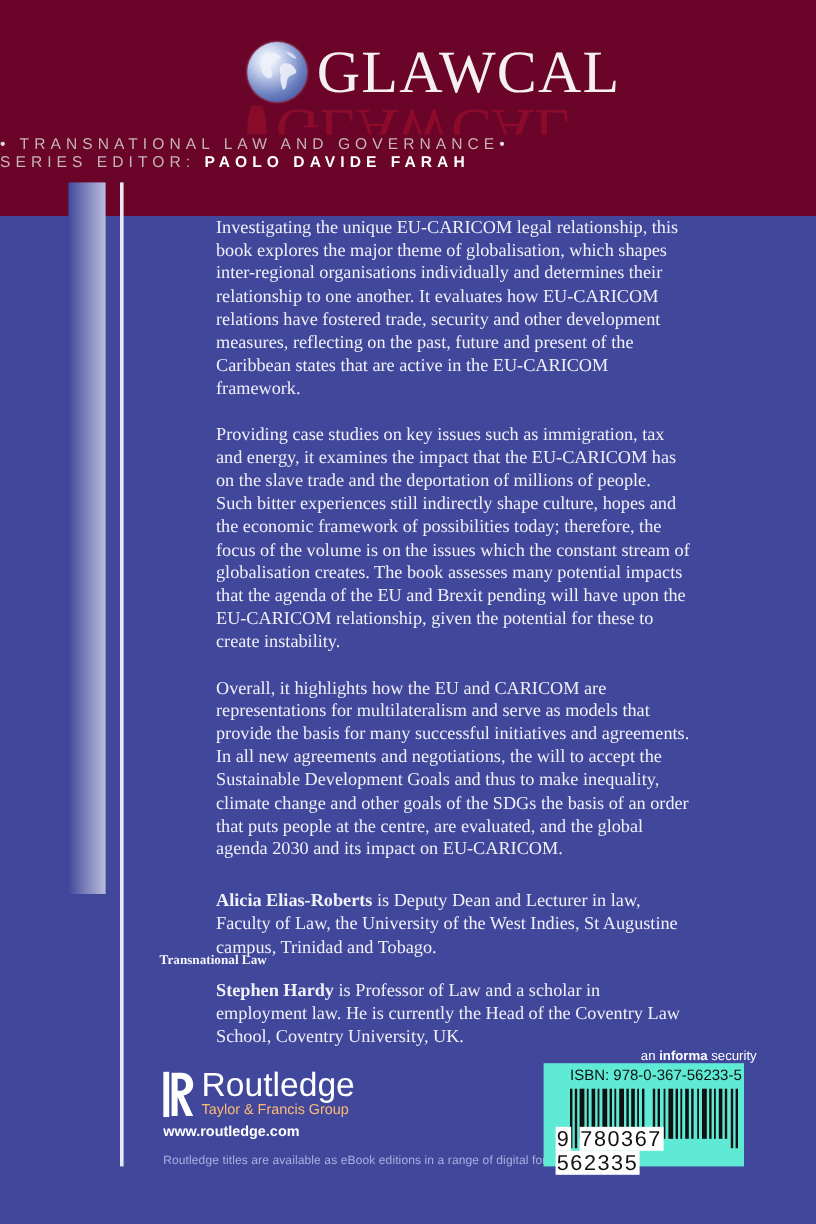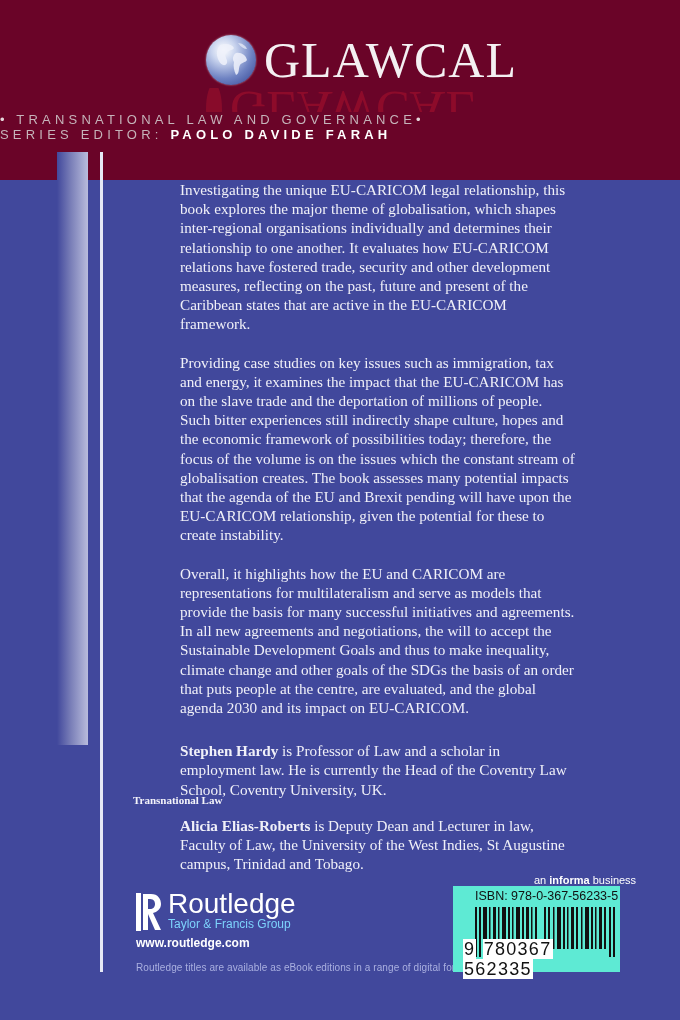--- a/index.html
+++ b/index.html
@@ -80,21 +80,21 @@
     .routledge {
       position: absolute; left: 136px; top: 893px;
       display: flex; align-items: flex-start;
       font-family: "Liberation Sans", "DejaVu Sans", sans-serif;
     }
     .r-logo {
       width: 26px; height: 38px; position: relative;
     }
     .r-names { margin-left: 6px; }
     .r-name { font-size: 28px; color: #ffffff; line-height: 22px; }
-    .r-sub { font-size: 12px; color: #7dd3fc; line-height: 14px; margin-top: 2px; }
+    .r-sub { font-size: 12px; color: #fdba74; line-height: 14px; margin-top: 2px; }
     .r-url {
       position: absolute; left: 136px; top: 936px;
       font-family: "Liberation Sans", "DejaVu Sans", sans-serif;
       font-size: 12px; font-weight: bold; color: #ffffff;
     }
     .ebook-note {
       position: absolute; left: 136px; top: 962px;
       font-family: "Liberation Sans", "DejaVu Sans", sans-serif;
       font-size: 10px; color: #aab0e0; letter-spacing: 0.1px;
     }
@@ -154,24 +154,24 @@
 
 <div class="side-gradient"></div>
 <div class="side-line"></div>
 
 <div class="content">
   <p>Investigating the unique EU-CARICOM legal relationship, this book explores the major theme of globalisation, which shapes inter-regional organisations individually and determines their relationship to one another. It evaluates how EU-CARICOM relations have fostered trade, security and other development measures, reflecting on the past, future and present of the Caribbean states that are active in the EU-CARICOM framework.</p>
   <p>Providing case studies on key issues such as immigration, tax and energy, it examines the impact that the EU-CARICOM has on the slave trade and the deportation of millions of people. Such bitter experiences still indirectly shape culture, hopes and the economic framework of possibilities today; therefore, the focus of the volume is on the issues which the constant stream of globalisation creates. The book assesses many potential impacts that the agenda of the EU and Brexit pending will have upon the EU-CARICOM relationship, given the potential for these to create instability.</p>
   <p style="margin-bottom:24px;">Overall, it highlights how the EU and CARICOM are representations for multilateralism and serve as models that provide the basis for many successful initiatives and agreements. In all new agreements and negotiations, the will to accept the Sustainable Development Goals and thus to make inequality, climate change and other goals of the SDGs the basis of an order that puts people at the centre, are evaluated, and the global agenda 2030 and its impact on EU-CARICOM.</p>
 
   <p class="bio">
-    <b>Stephen Hardy</b><span> is Professor of Law and a scholar in employment law. He is currently the Head of the Coventry Law School, Coventry University, UK.</span>
+    <b>Alicia Elias-Roberts</b><span> is Deputy Dean and Lecturer in law, Faculty of Law, the University of the West Indies, St Augustine campus, Trinidad and Tobago.</span>
   </p>
   <p class="bio">
-    <b>Alicia Elias-Roberts</b><span> is Deputy Dean and Lecturer in law, Faculty of Law, the University of the West Indies, St Augustine campus, Trinidad and Tobago.</span>
+    <b>Stephen Hardy</b><span> is Professor of Law and a scholar in employment law. He is currently the Head of the Coventry Law School, Coventry University, UK.</span>
   </p>
 </div>
 
 <div class="series-label">Transnational Law</div>
 
 <div class="routledge">
   <div class="r-logo">
     <svg width="26" height="38" viewBox="0 0 26 38">
       <rect x="0" y="0" width="5" height="38" fill="#ffffff"></rect>
       <path d="M7 1 L15 1 C22 1 25 6 25 11 C25 16 21 19 17 20 L25 37 L19 37 L12 21 L12 37 L7 37 Z" fill="#ffffff"></path>
@@ -180,21 +180,21 @@
   </div>
   <div class="r-names">
     <div class="r-name">Routledge</div>
     <div class="r-sub">Taylor &amp; Francis Group</div>
   </div>
 </div>
 <div class="r-url">www.routledge.com</div>
 <div class="ebook-note">Routledge titles are available as eBook editions in a range of digital formats</div>
 
 <div class="informa">
-  <span>an </span><b>informa</b><span> business</span>
+  <span>an </span><b>informa</b><span> security</span>
 </div>
 
 <div class="barcode-box">
   <div class="isbn-label">ISBN: 978-0-367-56233-5</div>
   <svg class="bars" viewBox="0 0 146 50" width="146" height="50" preserveAspectRatio="none">
     <g fill="#111">
       <rect x="0" y="0" width="2" height="50"></rect>
         <rect x="4" y="0" width="2" height="50"></rect>
       <rect x="8" y="0" width="4" height="42"></rect>
         <rect x="14" y="0" width="1.5" height="42"></rect>

